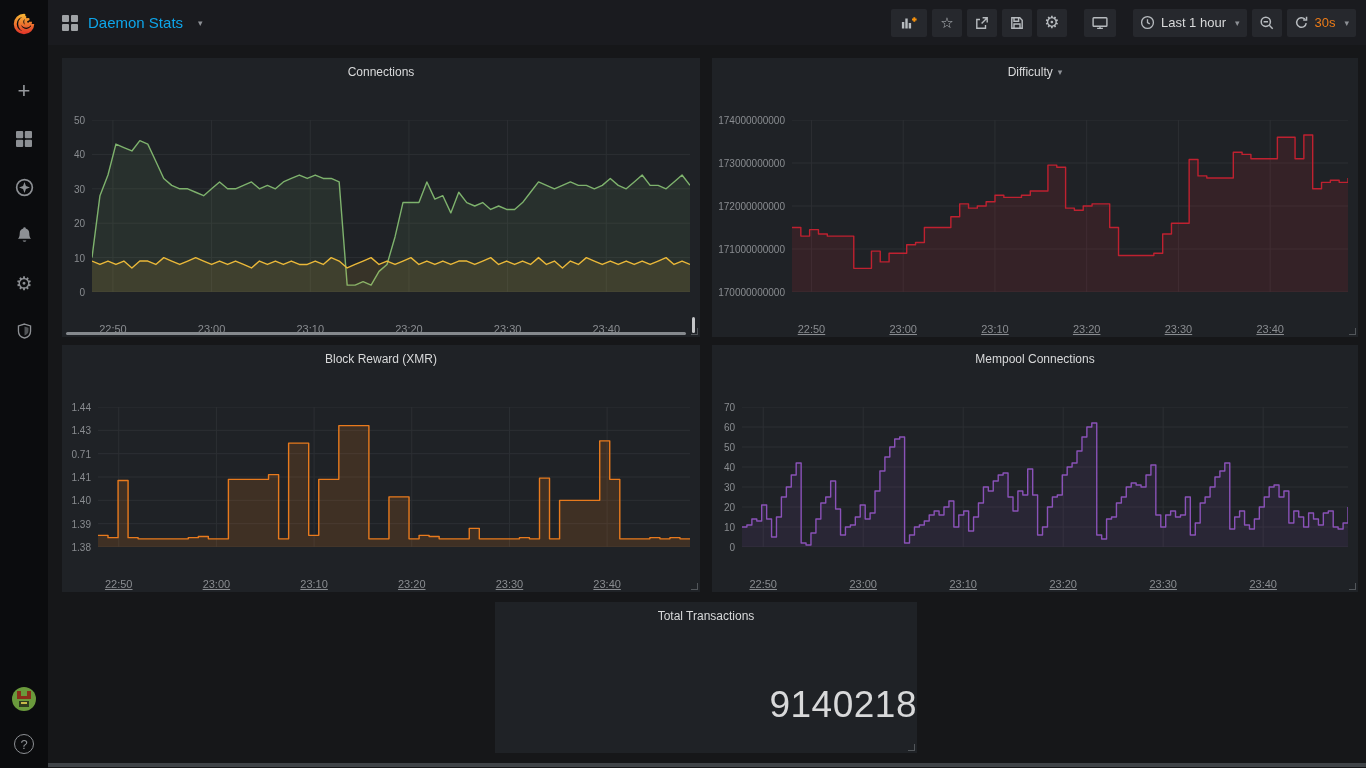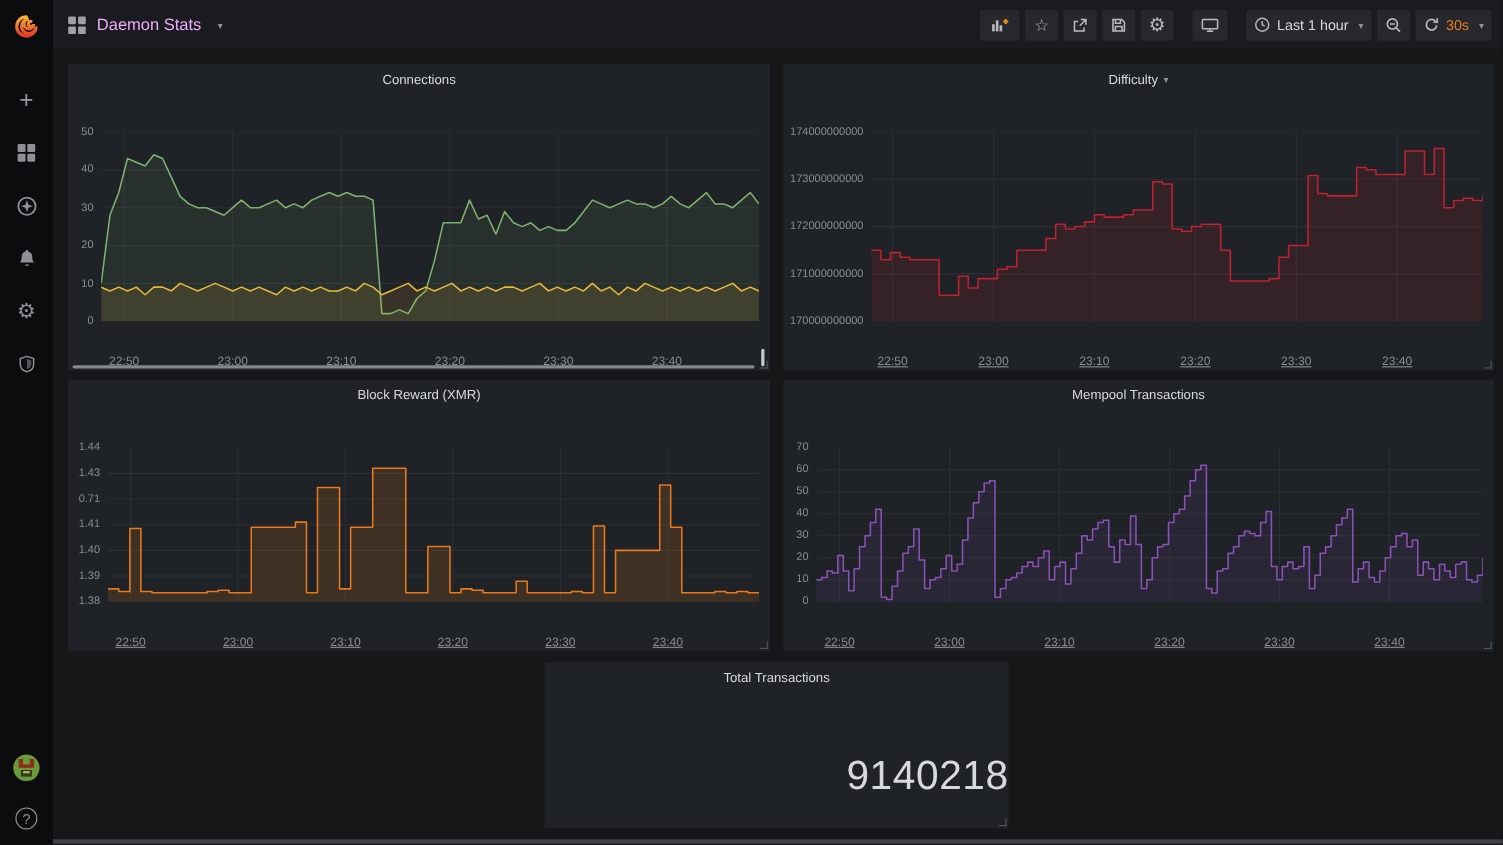--- a/index.html
+++ b/index.html
@@ -14,21 +14,21 @@
   .plus-glyph { font-size:22px; line-height:20px; color:#96999d; font-weight:400; }
   .side-bottom { position:absolute; bottom:14px; left:0; width:48px; display:flex; flex-direction:column; align-items:center; gap:18px; }
   .help-circle { width:20px; height:20px; border:1.5px solid #8d9094; border-radius:50%; color:#8d9094;
                  font-size:13px; display:flex; align-items:center; justify-content:center; cursor:pointer; }
   
   #navbar { position:absolute; left:48px; top:0; right:0; height:45px; background:#1a1b1f; display:flex;
             align-items:center; justify-content:space-between; padding:0 10px 0 14px; }
   .nav-left { display:flex; align-items:center; gap:10px; }
   .grid-icon { display:grid; grid-template-columns:7px 7px; grid-template-rows:7px 7px; gap:2px; }
   .grid-icon i { background:#9fa2a5; border-radius:1px; }
-  .nav-title { color:#f0abfc; font-size:15px; font-weight:500; cursor:pointer; }
+  .nav-title { color:#0ea5e9; font-size:15px; font-weight:500; cursor:pointer; }
   .caret { color:#8e9196; font-size:9px; margin-left:5px; }
   .nav-right { display:flex; align-items:center; gap:5px; }
   .nav-btn { height:28px; min-width:30px; background:#26282d; border-radius:2px; display:flex; align-items:center;
              justify-content:center; padding:0 7px; cursor:pointer; color:#b7bbbf; }
   .nav-btn svg { display:block; }
   .nav-btn.spaced { margin-left:12px;text-align:right; }
   .glyph-btn { font-size:15px; }
   .time-label { color:#d8d9da; font-size:13px; margin:0 4px 0 6px; }
   .refresh-label { color:#eb7b18; font-size:13px; margin:0 4px 0 6px; font-weight:500; }
   
@@ -335,21 +335,21 @@
           <span class="xtick" style="left: 53%;">23:20</span>
           <span class="xtick" style="left: 69.5%;">23:30</span>
           <span class="xtick" style="left: 86%;">23:40</span>
         </div>
     </div>
   </div>
 
   <div class="panel chart" style="left:664px; top:300px; width:646px; height:247px; --ylw:30px;">
     <div class="chart-flex">
       <div class="panel-header">
-        <span class="panel-title">Mempool Transactions</span>
+        <span class="panel-title">Mempool Connections</span>
       </div>
       <div class="chart-body">
         <div class="y-axis">
             <span class="ytick" style="top: 100%;">0</span>
             <span class="ytick" style="top: 85.7143%;">10</span>
             <span class="ytick" style="top: 71.4286%;">20</span>
             <span class="ytick" style="top: 57.1429%;">30</span>
             <span class="ytick" style="top: 42.8571%;">40</span>
             <span class="ytick" style="top: 28.5714%;">50</span>
             <span class="ytick" style="top: 14.2857%;">60</span>

